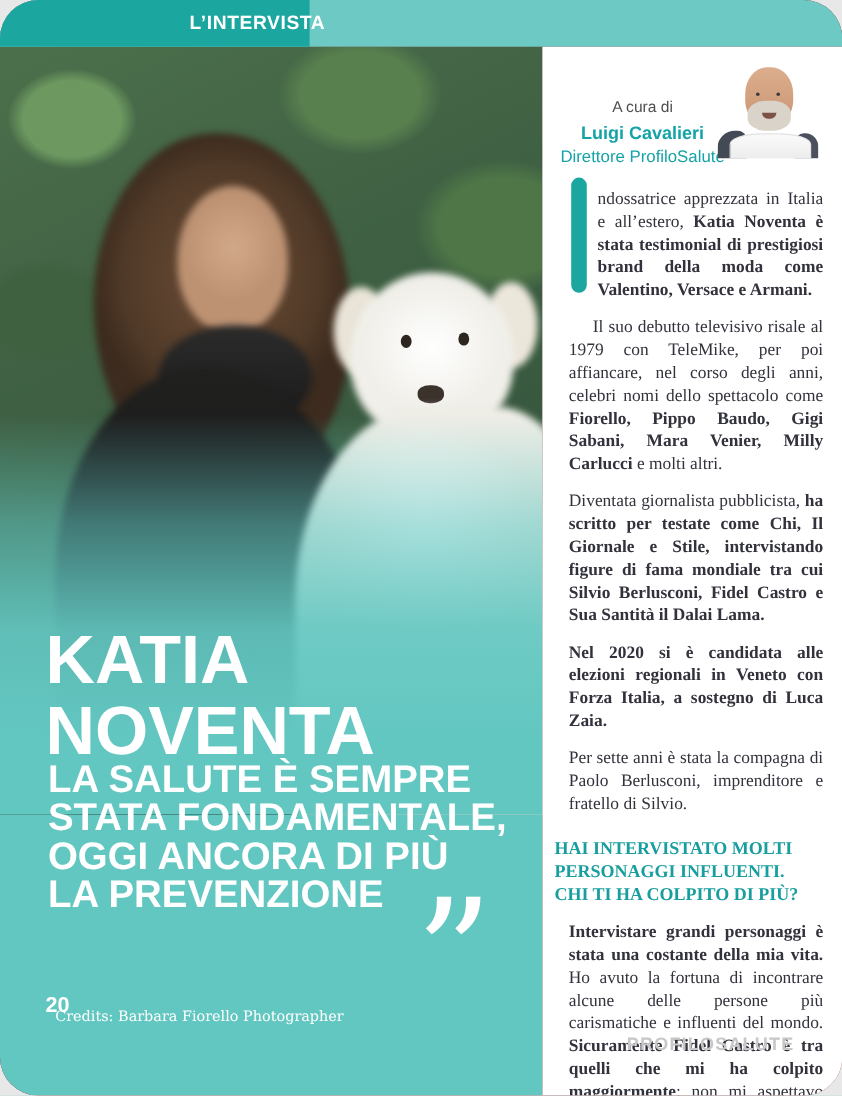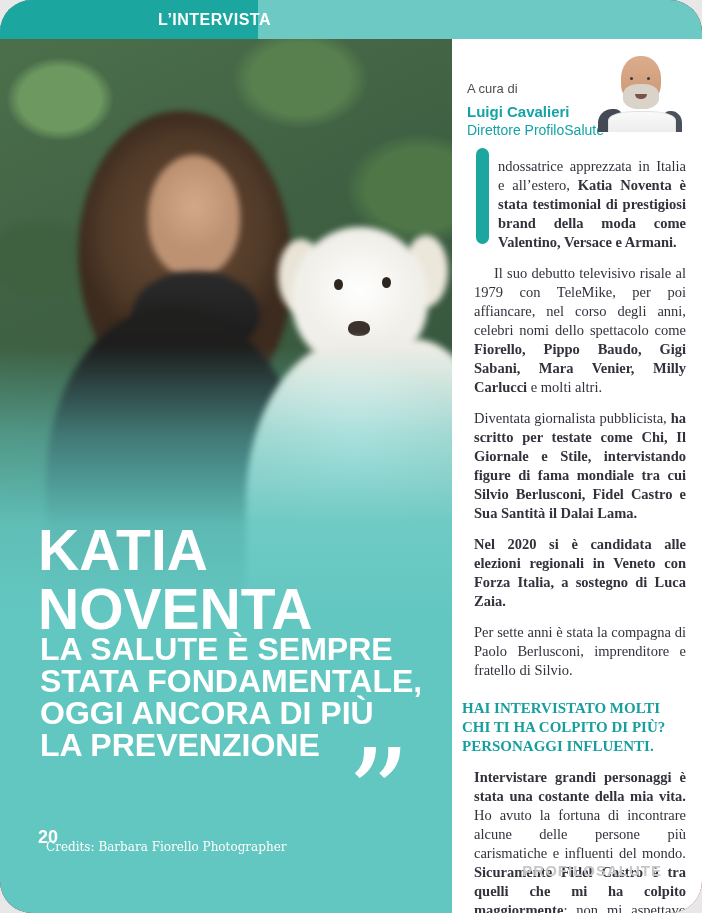--- a/index.html
+++ b/index.html
@@ -45,21 +45,21 @@
      font-size:57px;line-height:59px;letter-spacing:0;margin-top:24px;}
   .subtitle{position:absolute;left:40px;top:594px;color:#ffffff;font-weight:bold;
      font-size:32px;line-height:32px;letter-spacing:0;}
   .credits{position:absolute;left:46px;top:801px;color:#ffffff;
      font-family:"DejaVu Serif",serif;font-size:12px;}
   .quote-mark{position:absolute;left:346px;top:694px;color:#ffffff;
      font-family:"DejaVu Serif",serif;font-size:126px;line-height:1;}
   .page-number{position:absolute;left:38px;top:788px;color:#ffffff;font-weight:bold;font-size:18px;}
   
   .right-col{position:absolute;left:452px;top:39px;width:250px;height:874px;background:#ffffff;}
-  .byline{position:absolute;left:15px;top:42px;}
+  .byline{position:absolute;left:15px;top:42px;text-align:center;}
   .byline-prefix{color:#4f4f4f;font-size:13px;margin-bottom:7px;}
   .byline-name{color:#14a3a6;font-weight:bold;font-size:15px;}
   .byline-role{color:#14a3a6;font-size:14px;margin-top:2px;}
   .headshot{position:absolute;left:146px;top:14px;width:84px;height:79px;overflow:hidden;}
   .hs{position:absolute;}
   .hs-head{left:23px;top:3px;width:40px;height:48px;border-radius:46% 46% 42% 42%;
      background:linear-gradient(180deg,#dcae8d,#c99573);}
   .hs-beard{left:25px;top:31px;width:36px;height:25px;border-radius:42%;background:#d9d3c9;}
   .hs-eye{width:3px;height:3px;border-radius:50%;background:#3a3a3a;top:24px;}
   .hs-mouth{left:37px;top:41px;width:12px;height:5px;border-radius:0 0 8px 8px;background:#7c5247;}
@@ -144,22 +144,22 @@
     <div class="article" id="article-body">
       <div class="drop-bar"></div>
 
       <p><span>ndossatrice apprezzata in Italia e all’estero, </span><span class="b">Katia Noventa è stata testimonial di prestigiosi brand della moda come Valentino, Versace e Armani.</span></p>
         <p class="indent"><span>Il suo debutto televisivo risale al 1979 con TeleMike, per poi affiancare, nel corso degli anni, celebri nomi dello spettacolo come </span><span class="b">Fiorello, Pippo Baudo, Gigi Sabani, Mara Venier, Milly Carlucci</span><span> e molti altri.</span></p>
         <p><span>Diventata giornalista pubblicista, </span><span class="b">ha scritto per testate come Chi, Il Giornale e Stile, intervistando figure di fama mondiale tra cui Silvio Berlusconi, Fidel Castro e Sua Santità il Dalai Lama.</span></p>
         <p><span class="b">Nel 2020 si è candidata alle elezioni regionali in Veneto con Forza Italia, a sostegno di Luca Zaia.</span></p>
         <p><span>Per sette anni è stata la compagna di Paolo Berlusconi, imprenditore e fratello di Silvio.</span></p>
         <div class="q-heading" id="question-heading">
           <div>HAI INTERVISTATO MOLTI</div>
+          <div>PERSONAGGI INFLUENTI.</div>
           <div>CHI TI HA COLPITO DI PIÙ?</div>
-          <div>PERSONAGGI INFLUENTI.</div>
         </div>
 
     <p><span class="b">Intervistare grandi personaggi è stata una costante della mia vita.</span><span> Ho avuto la fortuna di incontrare alcune delle persone più carismatiche e influenti del mondo. </span><span class="b">Sicuramente Fidel Castro è tra quelli che mi ha colpito maggiormente</span><span>: non mi aspettavo che mi mettesse a disposizione due telecamere, un interprete, e mi concedesse un’intervista esclusiva di tre ore. Un racconto a 360 gradi sulla Guerra Fredda, i rapporti con gli Stati Uniti e i numerosi tentativi di attentato da parte degli esuli cubani.</span></p>
       </div>
 
     <div class="brand">PROFILOSALUTE</div>
   </div>
 
 </div>
 

